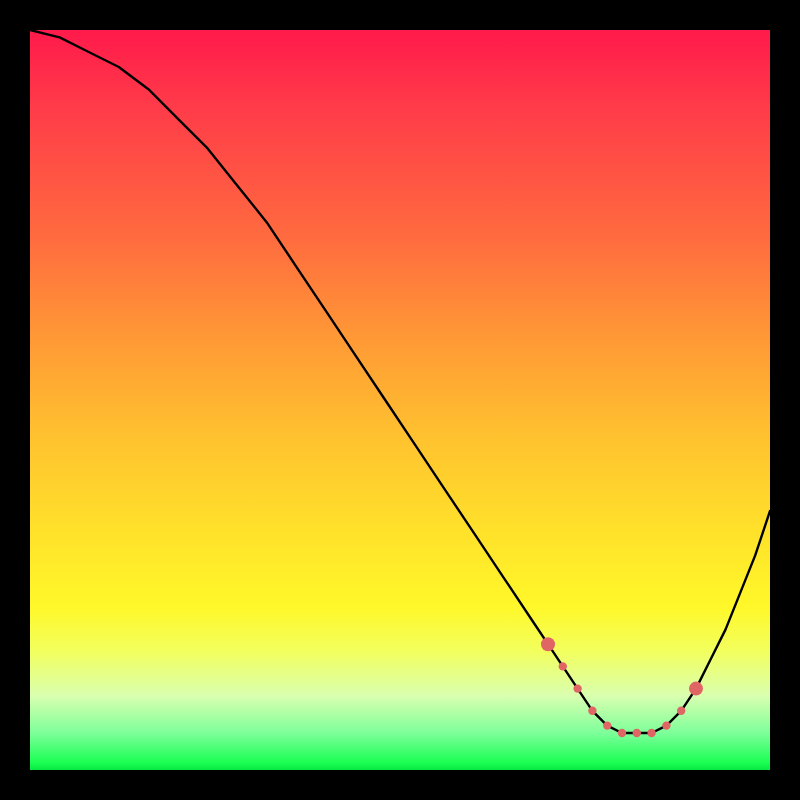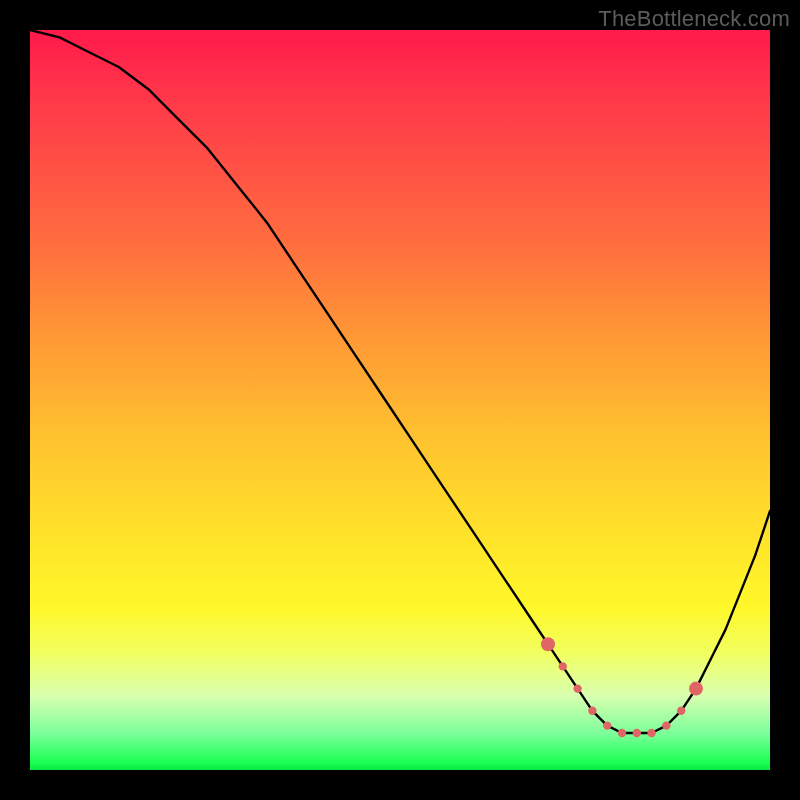--- a/index.html
+++ b/index.html
@@ -56,21 +56,20 @@
     font-weight: 500;
     letter-spacing: 0.2px;
     user-select: none;
   }
 </style>
 </head>
 <body>
 
 <div class="stage">
 
-  <div class="attribution">TheBottleneck.com</div>
 
   <div class="plot-area">
     <svg class="curve-svg" viewBox="0 0 740 740" preserveAspectRatio="none">
       <path id="bottleneck-path" fill="none" stroke="#000" stroke-width="2.4" stroke-linecap="round" stroke-linejoin="round" d="M0.0 0.0 L29.6 7.4 L59.2 22.2 L88.8 37.0 L118.4 59.2 L148.0 88.8 L177.6 118.4 L207.2 155.4 L236.8 192.4 L266.4 236.8 L296.0 281.2 L325.6 325.6 L355.2 370.0 L384.8 414.4 L414.4 458.8 L444.0 503.2 L473.6 547.6 L503.2 592.0 L518.0 614.2 L532.8 636.4 L547.6 658.6 L562.4 680.8 L577.2 695.6 L592.0 703.0 L606.8 703.0 L621.6 703.0 L636.4 695.6 L651.2 680.8 L666.0 658.6 L680.8 629.0 L695.6 599.4 L710.4 562.4 L725.2 525.4 L740.0 481.0"></path>
       <g id="markers">
           <circle cx="518.0" cy="614.2" r="7" fill="#e06666"></circle>
           <circle cx="532.8" cy="636.4" r="4.2" fill="#e06666"></circle>
           <circle cx="547.6" cy="658.6" r="4.2" fill="#e06666"></circle>
           <circle cx="562.4" cy="680.8" r="4.2" fill="#e06666"></circle>
           <circle cx="577.2" cy="695.6" r="4.2" fill="#e06666"></circle>

